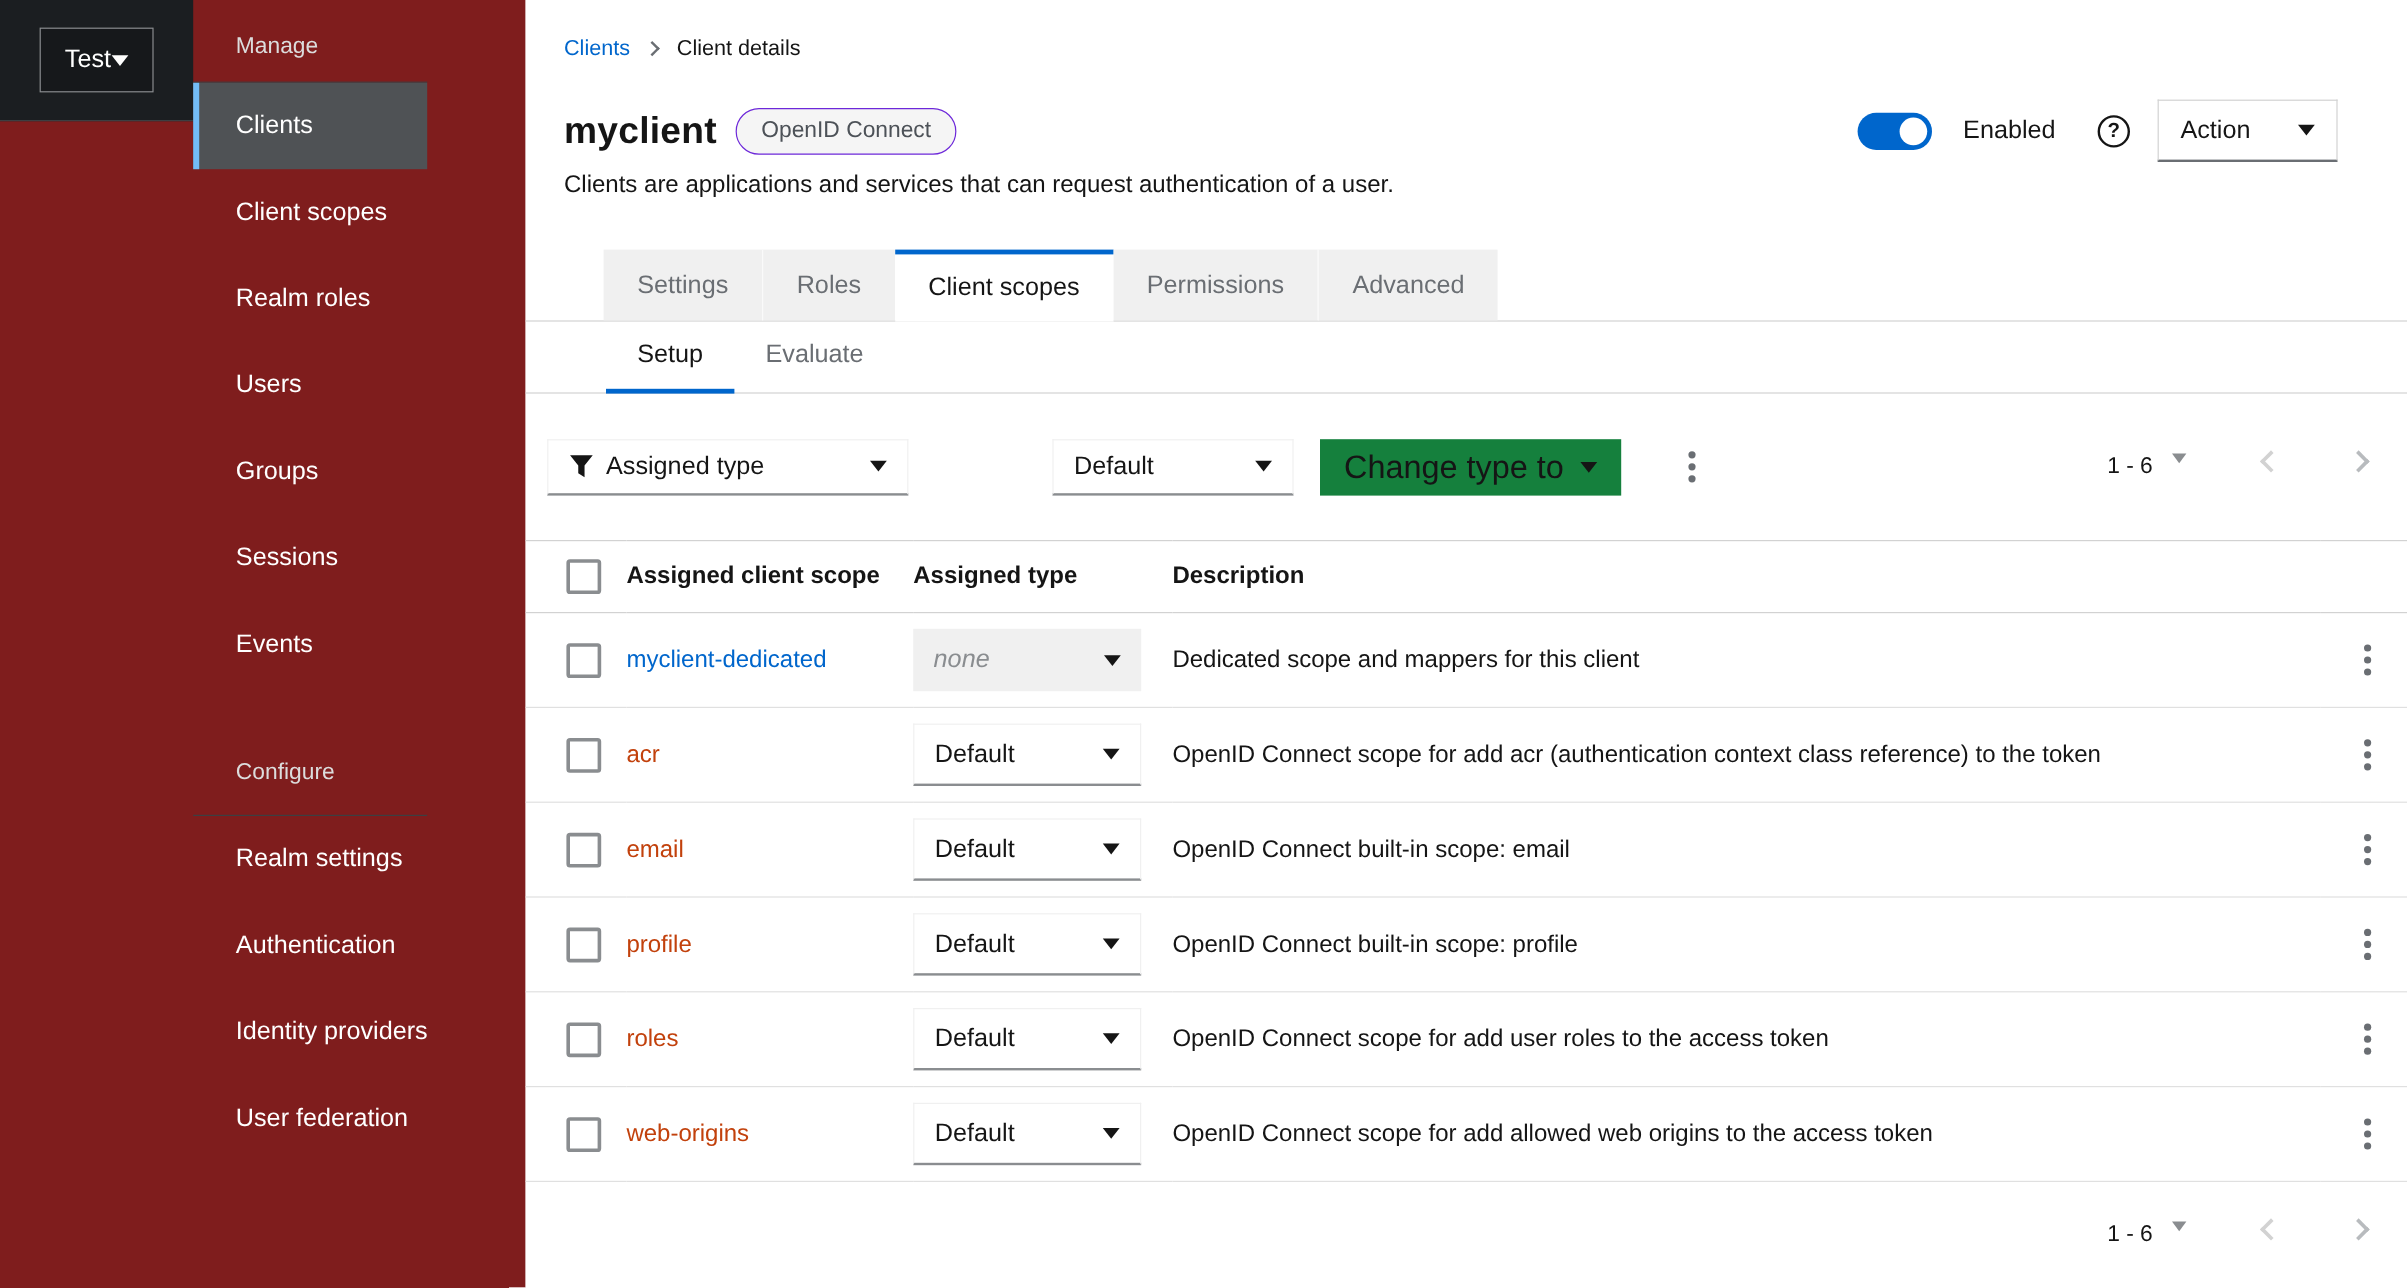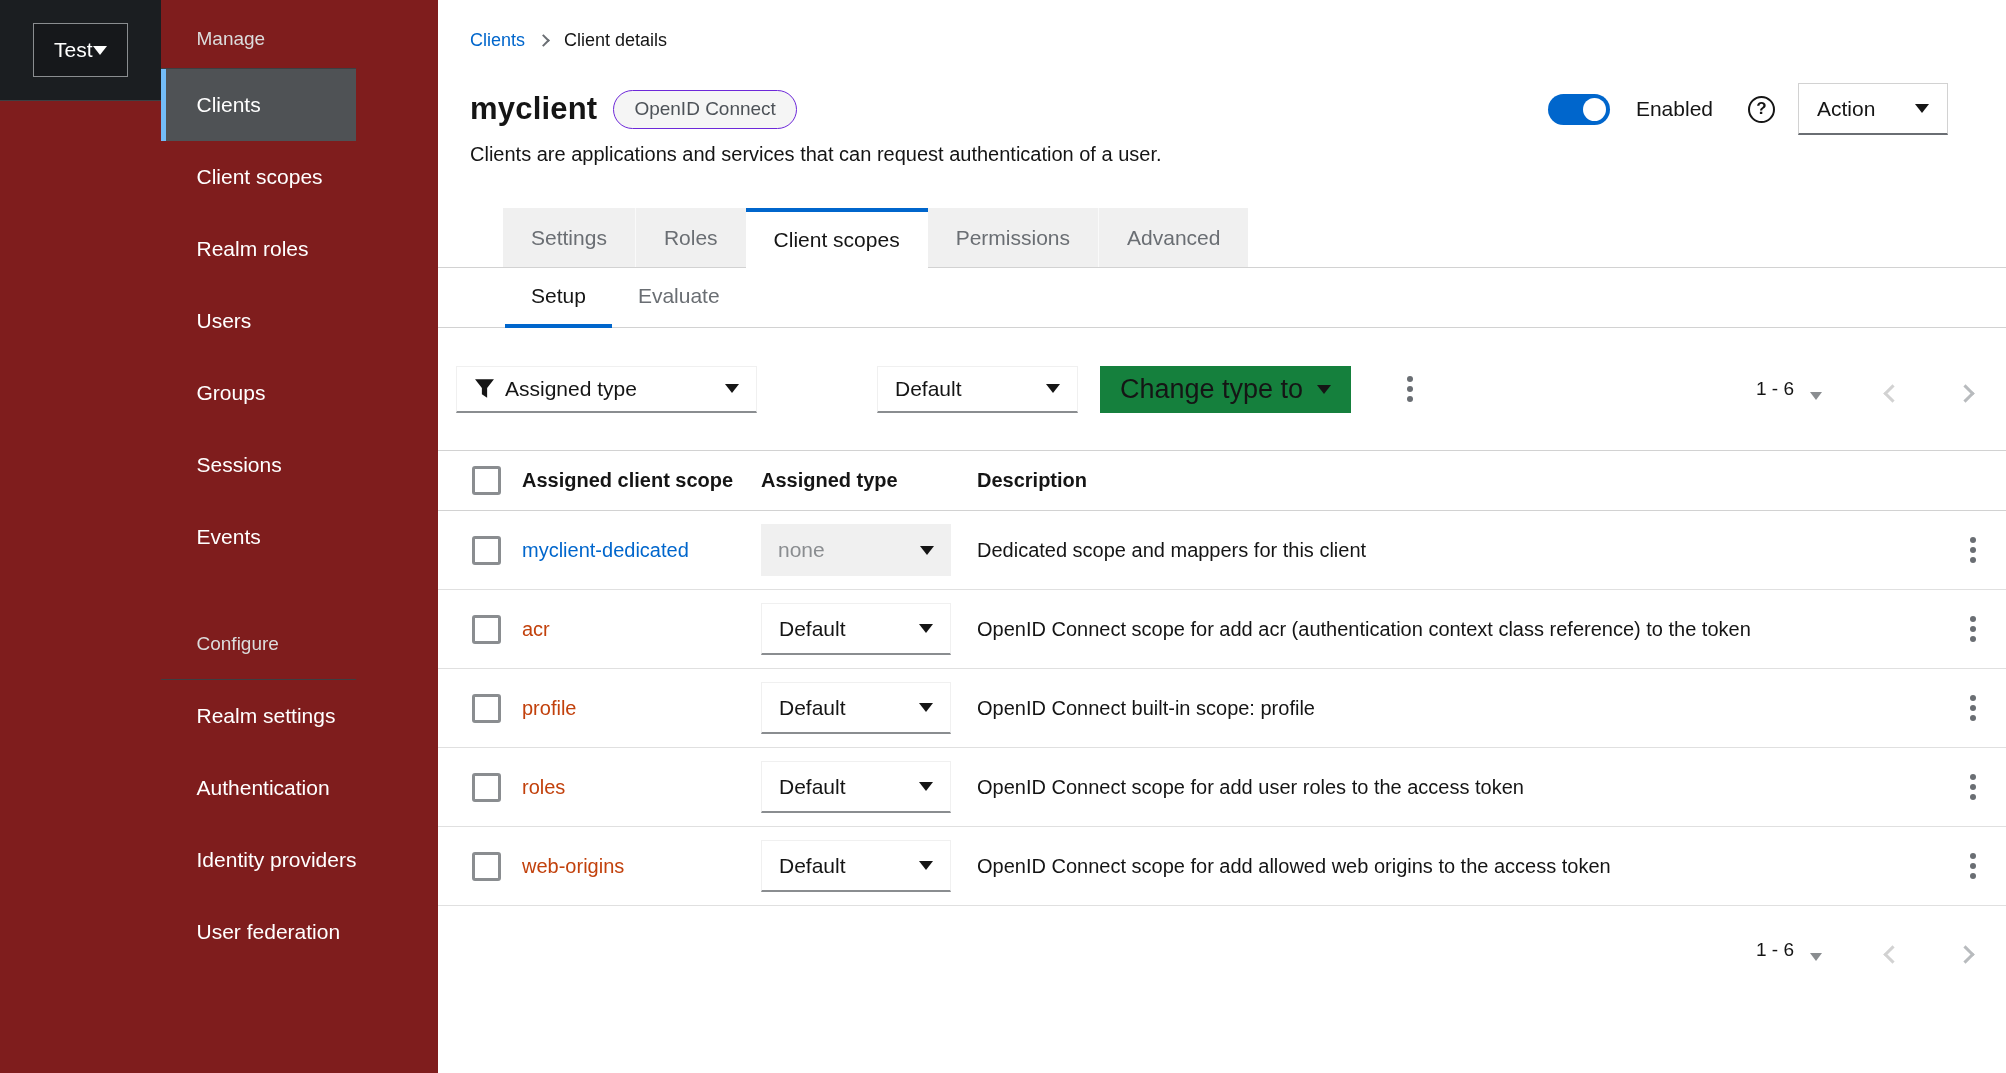--- a/index.html
+++ b/index.html
@@ -73,39 +73,39 @@
     font-family:inherit; color:#151515; cursor:pointer; }
   .select .lbl { display:flex; align-items:center; gap:10px; }
   .filter-select { width:301px; }
   .value-select { width:201px; margin-left:120px; }
   .primary-btn { margin-left:28px; width:225px; height:47px; background:#0066cc; color:#fff; border:none;
     border-radius:3px; font-size:21px; font-family:inherit; cursor:pointer; }
   .secondary-toggle { margin-left:22px; width:251px; height:47px; background:#15803d; border:none;
     display:flex; align-items:center; justify-content:space-between; padding:0 20px; font-size:27px;
     font-family:inherit; color:#151515; cursor:pointer; }
   .toolbar .kebab { margin-left:48px; }
-  .pagination { margin-left:auto; display:flex; align-items:flex-end; }
+  .pagination { margin-left:auto; display:flex; align-items:flex-start; }
   .pagination .range { font-size:19px; color:#151515; }
   .pagination .caret.gray { margin-left:16px; cursor:pointer; }
   .pagination .chev.left { margin-left:64px; cursor:pointer; }
   .pagination .chev.right { margin-left:60px; cursor:pointer; }
 
   
   table { width:100%; border-collapse:collapse; table-layout:fixed; }
   col.c-check { width:84px; } col.c-scope { width:239px; } col.c-type { width:216px; } col.c-kebab { width:72px; }
   thead tr { height:60px; border-top:1px solid #d2d2d2; border-bottom:1px solid #d2d2d2; }
   thead th { text-align:left; font-size:20px; font-weight:700; color:#151515; }
   tbody tr { height:79px; border-bottom:1px solid #e0e0e0; }
   td,th { vertical-align:middle; padding:0; }
   .cell-check { padding-left:34px; }
   .checkbox { display:block; width:29px; height:29px; background:#fff; border:3px solid #8a8d90; border-radius:3px; cursor:pointer; }
   .scope-name { font-size:20px; color:#c2410c; }
   a.scope-name { color:#0066cc; text-decoration:none; cursor:pointer; }
   .row-select { width:190px; height:52px; font-size:21px; }
-  .row-select.disabled { background:#f0f0f0; border:none; color:#8a8d90; cursor:default; }
+  .row-select.disabled { background:#f0f0f0; border:none; color:#8a8d90; cursor:default;font-style:italic; }
   .desc { font-size:20px; color:#151515;text-align:center; }
   .cell-kebab { text-align:right; padding-right:22px; }
 
   .bottom-bar { height:87px; display:flex; align-items:center; justify-content:flex-end; padding-right:34px; }
 
   .funnel { display:inline-block; }
 </style>
 </head>
 <body>
 
@@ -263,20 +263,34 @@
                 <span class="caret"></span>
               </button>
             </td>
             <td><span class="desc">OpenID Connect scope for add acr (authentication context class reference) to the token</span></td>
             <td class="cell-kebab"><button class="kebab"><i></i><i></i><i></i></button></td>
           </tr>
           <tr>
             <td class="cell-check">
               <span class="checkbox"></span>
             </td>
+            <td><span class="scope-name">email</span></td>
+            <td>
+              <button class="select row-select">
+                <span>Default</span>
+                <span class="caret"></span>
+              </button>
+            </td>
+            <td><span class="desc">OpenID Connect built-in scope: email</span></td>
+            <td class="cell-kebab"><button class="kebab"><i></i><i></i><i></i></button></td>
+          </tr>
+          <tr>
+            <td class="cell-check">
+              <span class="checkbox"></span>
+            </td>
             <td><span class="scope-name">profile</span></td>
             <td>
               <button class="select row-select">
                 <span>Default</span>
                 <span class="caret"></span>
               </button>
             </td>
             <td><span class="desc">OpenID Connect built-in scope: profile</span></td>
             <td class="cell-kebab"><button class="kebab"><i></i><i></i><i></i></button></td>
           </tr>

